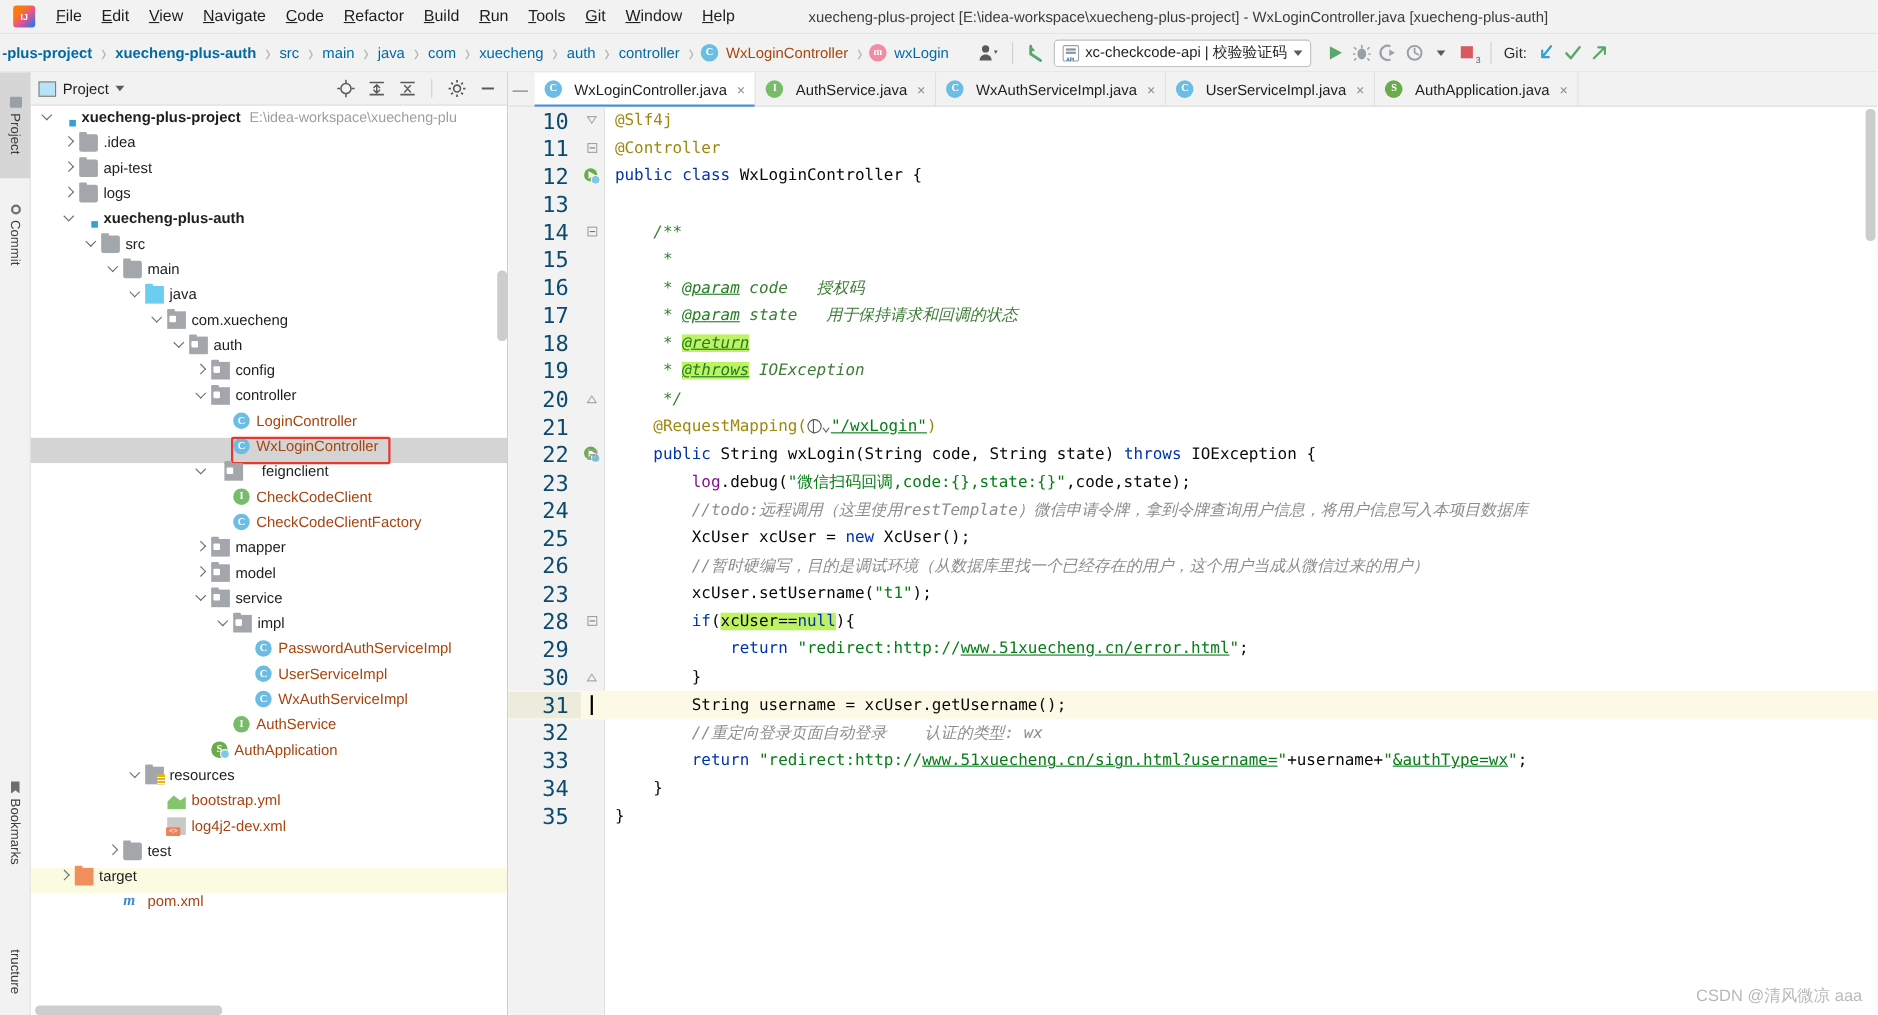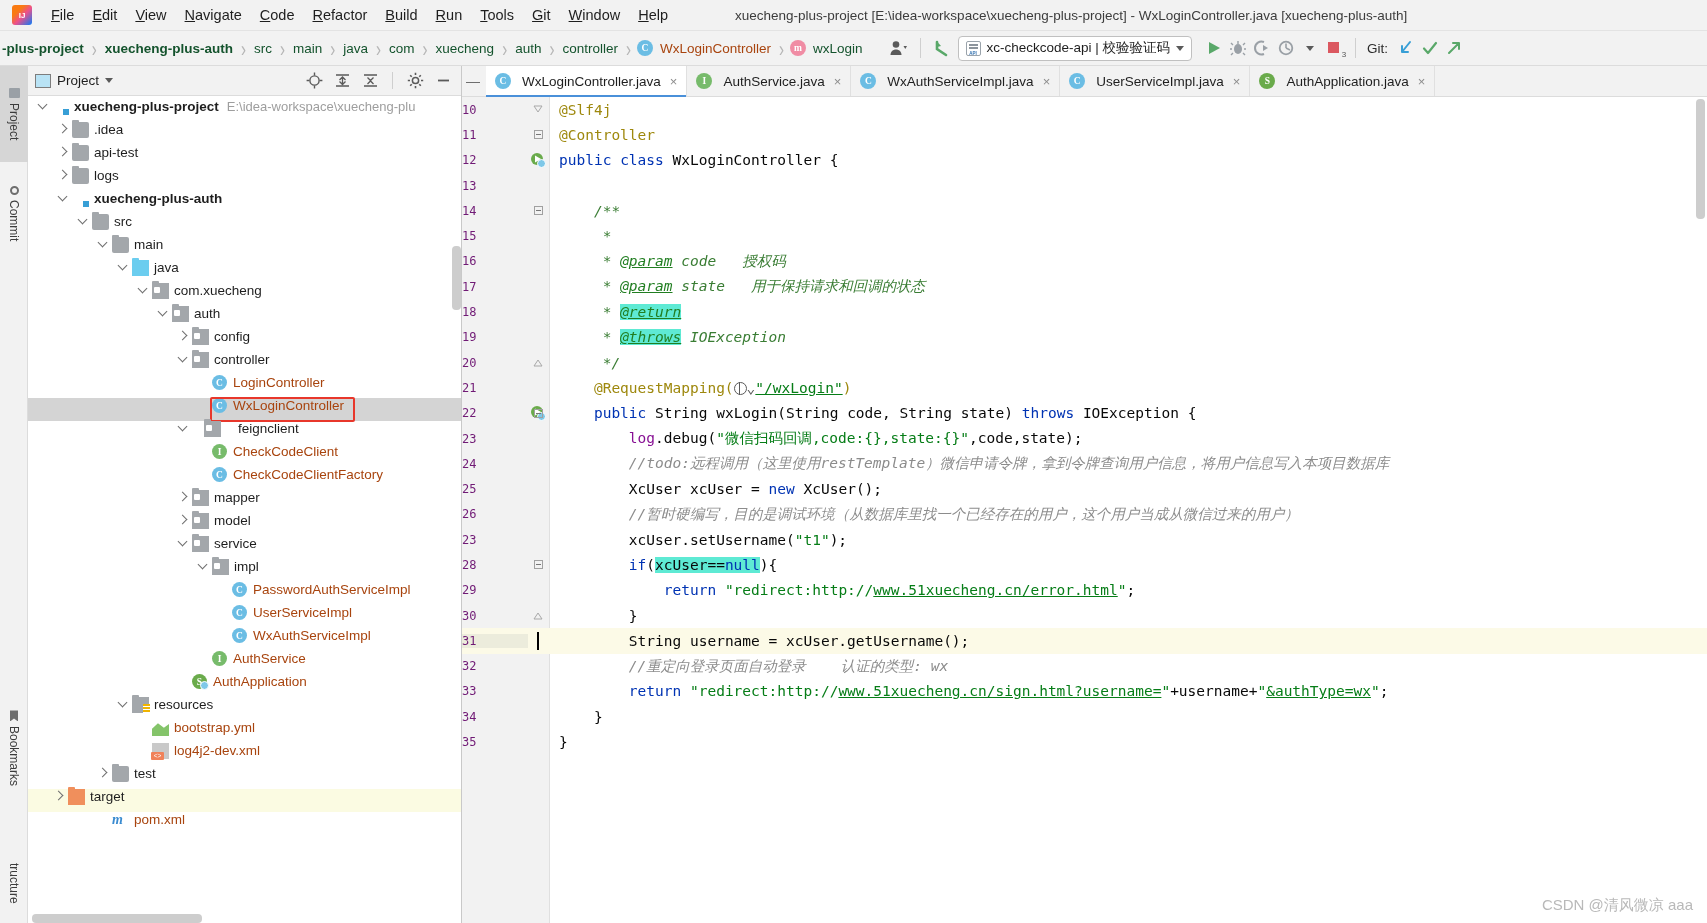--- a/index.html
+++ b/index.html
@@ -46,21 +46,21 @@
   }
 
   
   .toolrow {
     position: absolute; top: 31px; left: 0; width: 1707px; height: 35px;
     background: #f2f2f2; display: flex; align-items: center;
     border-bottom: 1px solid #dcdcdc;
   }
   .crumbs { display: flex; align-items: center; padding-left: 0px; }
   .crumb {
-    font-size: 13.5px; color: #14532d; white-space: nowrap; padding: 0 2px;
+    font-size: 13.5px; color: #0369a1; white-space: nowrap; padding: 0 2px;
   }
   .crumb.bold { font-weight: bold; }
   .crumb.cls { color: #a8440e; }
   .crumb-sep {
     color: #b6b6b6; font-size: 15px; margin: 0 6px; transform: scaleY(1.5);
   }
   .badge-c, .badge-m, .badge-i {
     display: inline-flex; align-items: center; justify-content: center;
     width: 16px; height: 16px; border-radius: 50%;
     font-size: 9.5px; color: #fff; margin-right: 5px; flex: none;
@@ -263,22 +263,22 @@
     position: absolute; left: 0; top: 0; right: 0; height: 826px;
     font-family: "DejaVu Sans Mono", monospace; font-size: 14.5px;
   }
   .cline {
     height: 25.3px; display: flex; align-items: center; position: relative;
     white-space: pre;
   }
   .cline.hl { background: #fcfae7; }
   .cline.hl .ln { background: #ececdc; }
   .ln {
-    width: 66px; flex: none; text-align: left; padding-right: 11px;
-    color: #701a75; font-size: 12px; font-family: "DejaVu Sans Mono", monospace;
+    width: 66px; flex: none; text-align: right; padding-right: 11px;
+    color: #0c4a6e; font-size: 20px; font-family: "DejaVu Sans Mono", monospace;
   }
   .gicon { width: 22px; flex: none; position: relative; height: 25px; }
   .ctext { padding-left: 9px; color: #080808; text-align: right; }
 
   .run-marker {
     position: absolute; left: 2px; top: 4px; width: 16px; height: 16px;
   }
   .fold-mark {
     position: absolute; left: 6px; top: 8px; width: 9px; height: 9px;
   }
@@ -291,21 +291,21 @@
   
   .kw { color: #0033b3; }
   .str { color: #067d17; }
   .cmt { color: #8c8c8c; font-style: italic; }
   .doc { color: #3a7d34; font-style: italic; }
   .doctag { color: #217e21; font-style: italic; text-decoration: underline; }
   .anno { color: #9e880d; }
   .fld { color: #871094; }
   .ident { color: #080808; }
   .strlink { color: #067d17; text-decoration: underline; }
-  .hlw { background: #5eead4; }
+  .hlw { background: #bef264; }
   .typ { color: #080808; }
   .caret {
     display: inline-block; width: 1.5px; height: 18px; background: #000;
     position: absolute; left: 75px; top: 4px;
   }
   .globe {
     display: inline-block; width: 13px; height: 13px; border-radius: 50%;
     border: 1.3px solid #5a5a5a; vertical-align: -2px; position: relative;
   }
   .globe::after {

